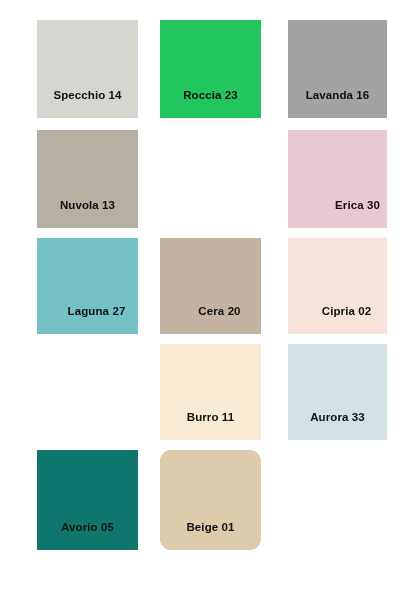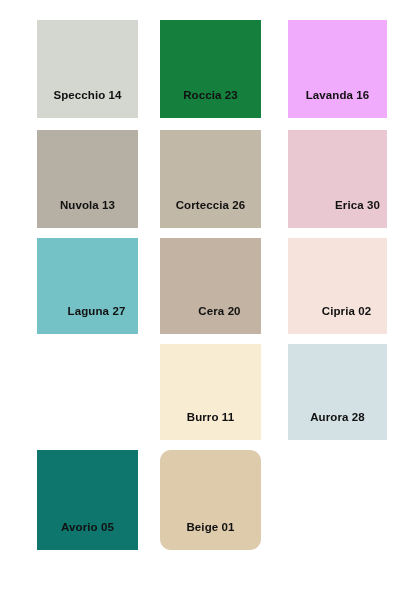--- a/index.html
+++ b/index.html
@@ -52,49 +52,46 @@
   .row-3 { top: 344px; height: 96px; }
   .row-4 { top: 450px; height: 100px; }
 </style>
 </head>
 <body>
 
 <div id="swatch-chart">
     <div class="swatch col-0 row-0" style="background-color: rgb(212, 215, 208);">
       <span class="swatch-label">Specchio 14</span>
     </div>
-    <div class="swatch col-1 row-0" style="background-color: #15803d;">
+    <div class="swatch col-1 row-0" style="background-color: #22c55e;">
       <span class="swatch-label">Roccia 23</span>
     </div>
-    <div class="swatch col-2 row-0" style="background-color: #f0abfc;">
+    <div class="swatch col-2 row-0" style="background-color: #a3a3a3;">
       <span class="swatch-label">Lavanda 16</span>
     </div>
     <div class="swatch col-0 row-1" style="background-color: rgb(182, 175, 163);">
       <span class="swatch-label">Nuvola 13</span>
-    </div>
-    <div class="swatch col-1 row-1" style="background-color: rgb(194, 184, 168);">
-      <span class="swatch-label">Corteccia 26</span>
     </div>
     <div class="swatch col-2 row-1" style="background-color: rgb(233, 200, 209); padding-left: 40px;">
       <span class="swatch-label">Erica 30</span>
     </div>
     <div class="swatch col-0 row-2" style="background-color: rgb(116, 194, 198);">
       <span class="swatch-label">Laguna 27</span>
     </div>
     <div class="swatch col-1 row-2" style="background-color: rgb(195, 179, 163);">
       <span class="swatch-label">Cera 20</span>
     </div>
     <div class="swatch col-2 row-2" style="background-color: rgb(246, 227, 220);">
       <span class="swatch-label">Cipria 02</span>
     </div>
     <div class="swatch col-1 row-3" style="background-color: rgb(248, 236, 210);">
       <span class="swatch-label">Burro 11</span>
     </div>
     <div class="swatch col-2 row-3" style="background-color: rgb(211, 224, 228);">
-      <span class="swatch-label">Aurora 28</span>
+      <span class="swatch-label">Aurora 33</span>
     </div>
     <div class="swatch col-0 row-4" style="background-color: #0f766e;">
       <span class="swatch-label">Avorio 05</span>
     </div>
     <div class="swatch col-1 row-4" style="background-color: rgb(221, 203, 171); border-radius: 11px;">
       <span class="swatch-label">Beige 01</span>
     </div>
   </div>
 
 </body></html>

